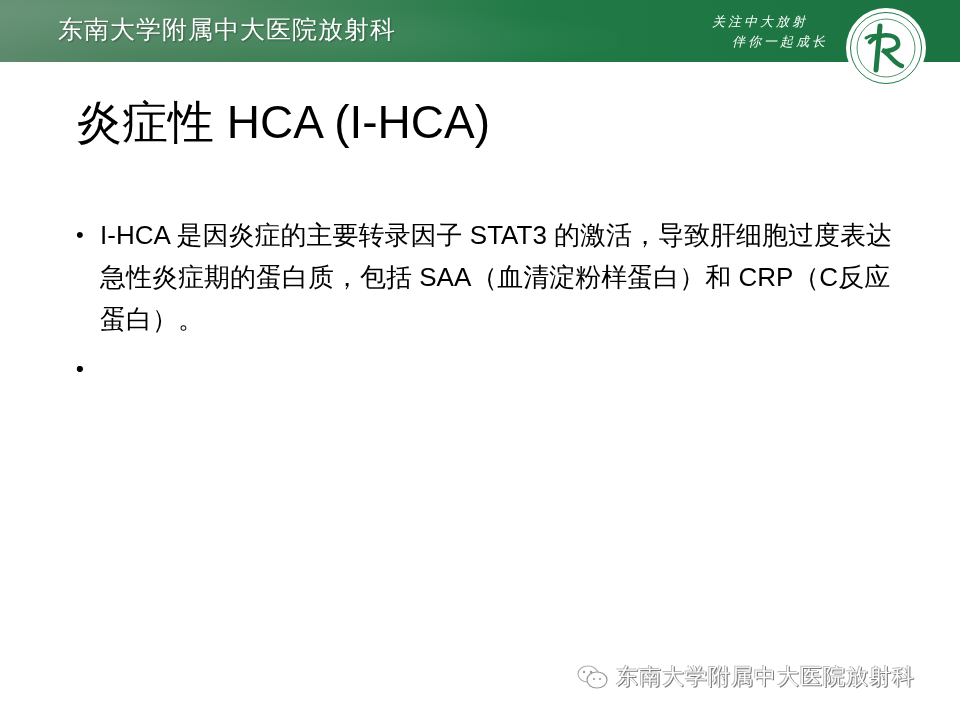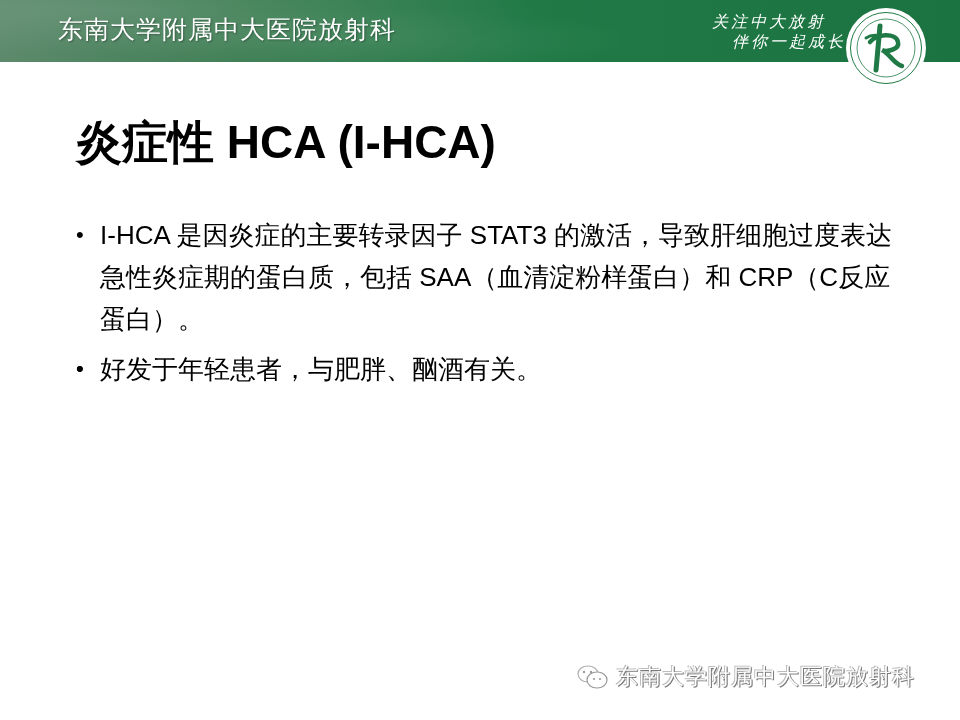--- a/index.html
+++ b/index.html
@@ -3,25 +3,25 @@
 <meta charset="utf-8">
 <style>
   html, body { margin:0; padding:0; }
   body { width:960px; height:720px; position:relative; overflow:hidden; background:#ffffff; font-family:"Liberation Sans","DejaVu Sans",sans-serif; }
   .banner { position:absolute; left:0; top:0; width:960px; height:62px;
     background: linear-gradient(90deg, #5d8a6c 0%, #3f7f55 25%, #217a46 55%, #1a7340 100%); overflow:hidden; }
   .banner .texture { position:absolute; left:0; top:0; width:620px; height:62px;
     background: radial-gradient(ellipse at 120px 10px, rgba(255,255,255,0.10), rgba(255,255,255,0) 60%),
                 radial-gradient(ellipse at 360px 40px, rgba(255,255,255,0.08), rgba(255,255,255,0) 55%); }
   .banner-title { position:absolute; left:58px; top:13px; font-family:"DejaVu Serif","Liberation Serif",serif; font-size:25px; color:#ffffff; letter-spacing:1px; text-shadow:1px 1px 2px rgba(0,0,0,0.35); white-space:nowrap; }
-  .slogan { position:absolute; left:712px; top:12px; color:#ffffff; font-family:"DejaVu Serif","Liberation Serif",serif; font-style:italic; font-size:16px; line-height:20px; letter-spacing:3px; }
+  .slogan { position:absolute; left:712px; top:12px; color:#ffffff; font-family:"DejaVu Serif","Liberation Serif",serif; font-style:italic; font-size:13px; line-height:20px; letter-spacing:3px; }
   .slogan .l2 { padding-left:20px; }
   .logo { position:absolute; left:846px; top:8px; width:80px; height:80px; border-radius:50%; background:#ffffff; }
   .logo-inner { position:absolute; left:4px; top:4px; width:72px; height:72px; border-radius:50%; border:1.5px solid #1f7a45; box-sizing:border-box; }
-  .slide-title { position:absolute; left:76px; top:92px; font-size:46px; font-weight:bold; color:#000; white-space:nowrap; letter-spacing:0px;margin-top:20px; }
+  .slide-title { position:absolute; left:76px; top:92px; font-size:46px; font-weight:normal; color:#000; white-space:nowrap; letter-spacing:0px; }
   .bullets { position:absolute; left:76px; top:214px; width:820px; margin:0; padding:0; list-style:none; }
   .bullets li { position:relative; padding-left:24px; font-size:26px; line-height:42px; color:#000; margin-bottom:8px; }
   .bullets li .dot { position:absolute; left:0; top:0; font-size:22px; }
   .footer { position:absolute; left:576px; top:662px; height:30px; display:flex; align-items:center; }
   .footer-text { font-size:22px; color:#ffffff; letter-spacing:1px; font-family:"DejaVu Sans","Liberation Sans",sans-serif;
     text-shadow: 1px 1px 0 #7a7a7a, -1px -1px 0 #bdbdbd, 1px 0 0 #9a9a9a; white-space:nowrap; margin-left:6px; }
 </style>
 </head>
 <body>
 
@@ -49,21 +49,20 @@
 <ul class="bullets">
   <li>
     <span class="dot">•</span>
     <span>I-HCA 是因炎症的主要转录因子 STAT3 的激活，导致肝细胞过度表达急性炎症期的蛋白质，包括 SAA（血清淀粉样蛋白）和 CRP（C反应蛋白）。</span>
   </li>
   <li>
     <span class="dot">•</span>
   </li>
   <li>
     <span class="dot">•</span>
-    <span>好发于年轻患者，与肥胖、酗酒有关。</span>
   </li>
 </ul>
 
 <div class="footer">
   <svg width="34" height="28" viewBox="0 0 34 28">
     <ellipse cx="12" cy="11" rx="10" ry="8" fill="none" stroke="#b0b0b0" stroke-width="1.2"></ellipse>
     <ellipse cx="21" cy="17" rx="10" ry="8" fill="#ffffff" stroke="#9a9a9a" stroke-width="1.2"></ellipse>
     <circle cx="8" cy="9" r="1.2" fill="#9a9a9a"></circle>
     <circle cx="15" cy="9" r="1.2" fill="#9a9a9a"></circle>
     <circle cx="18" cy="16" r="1.1" fill="#9a9a9a"></circle>

